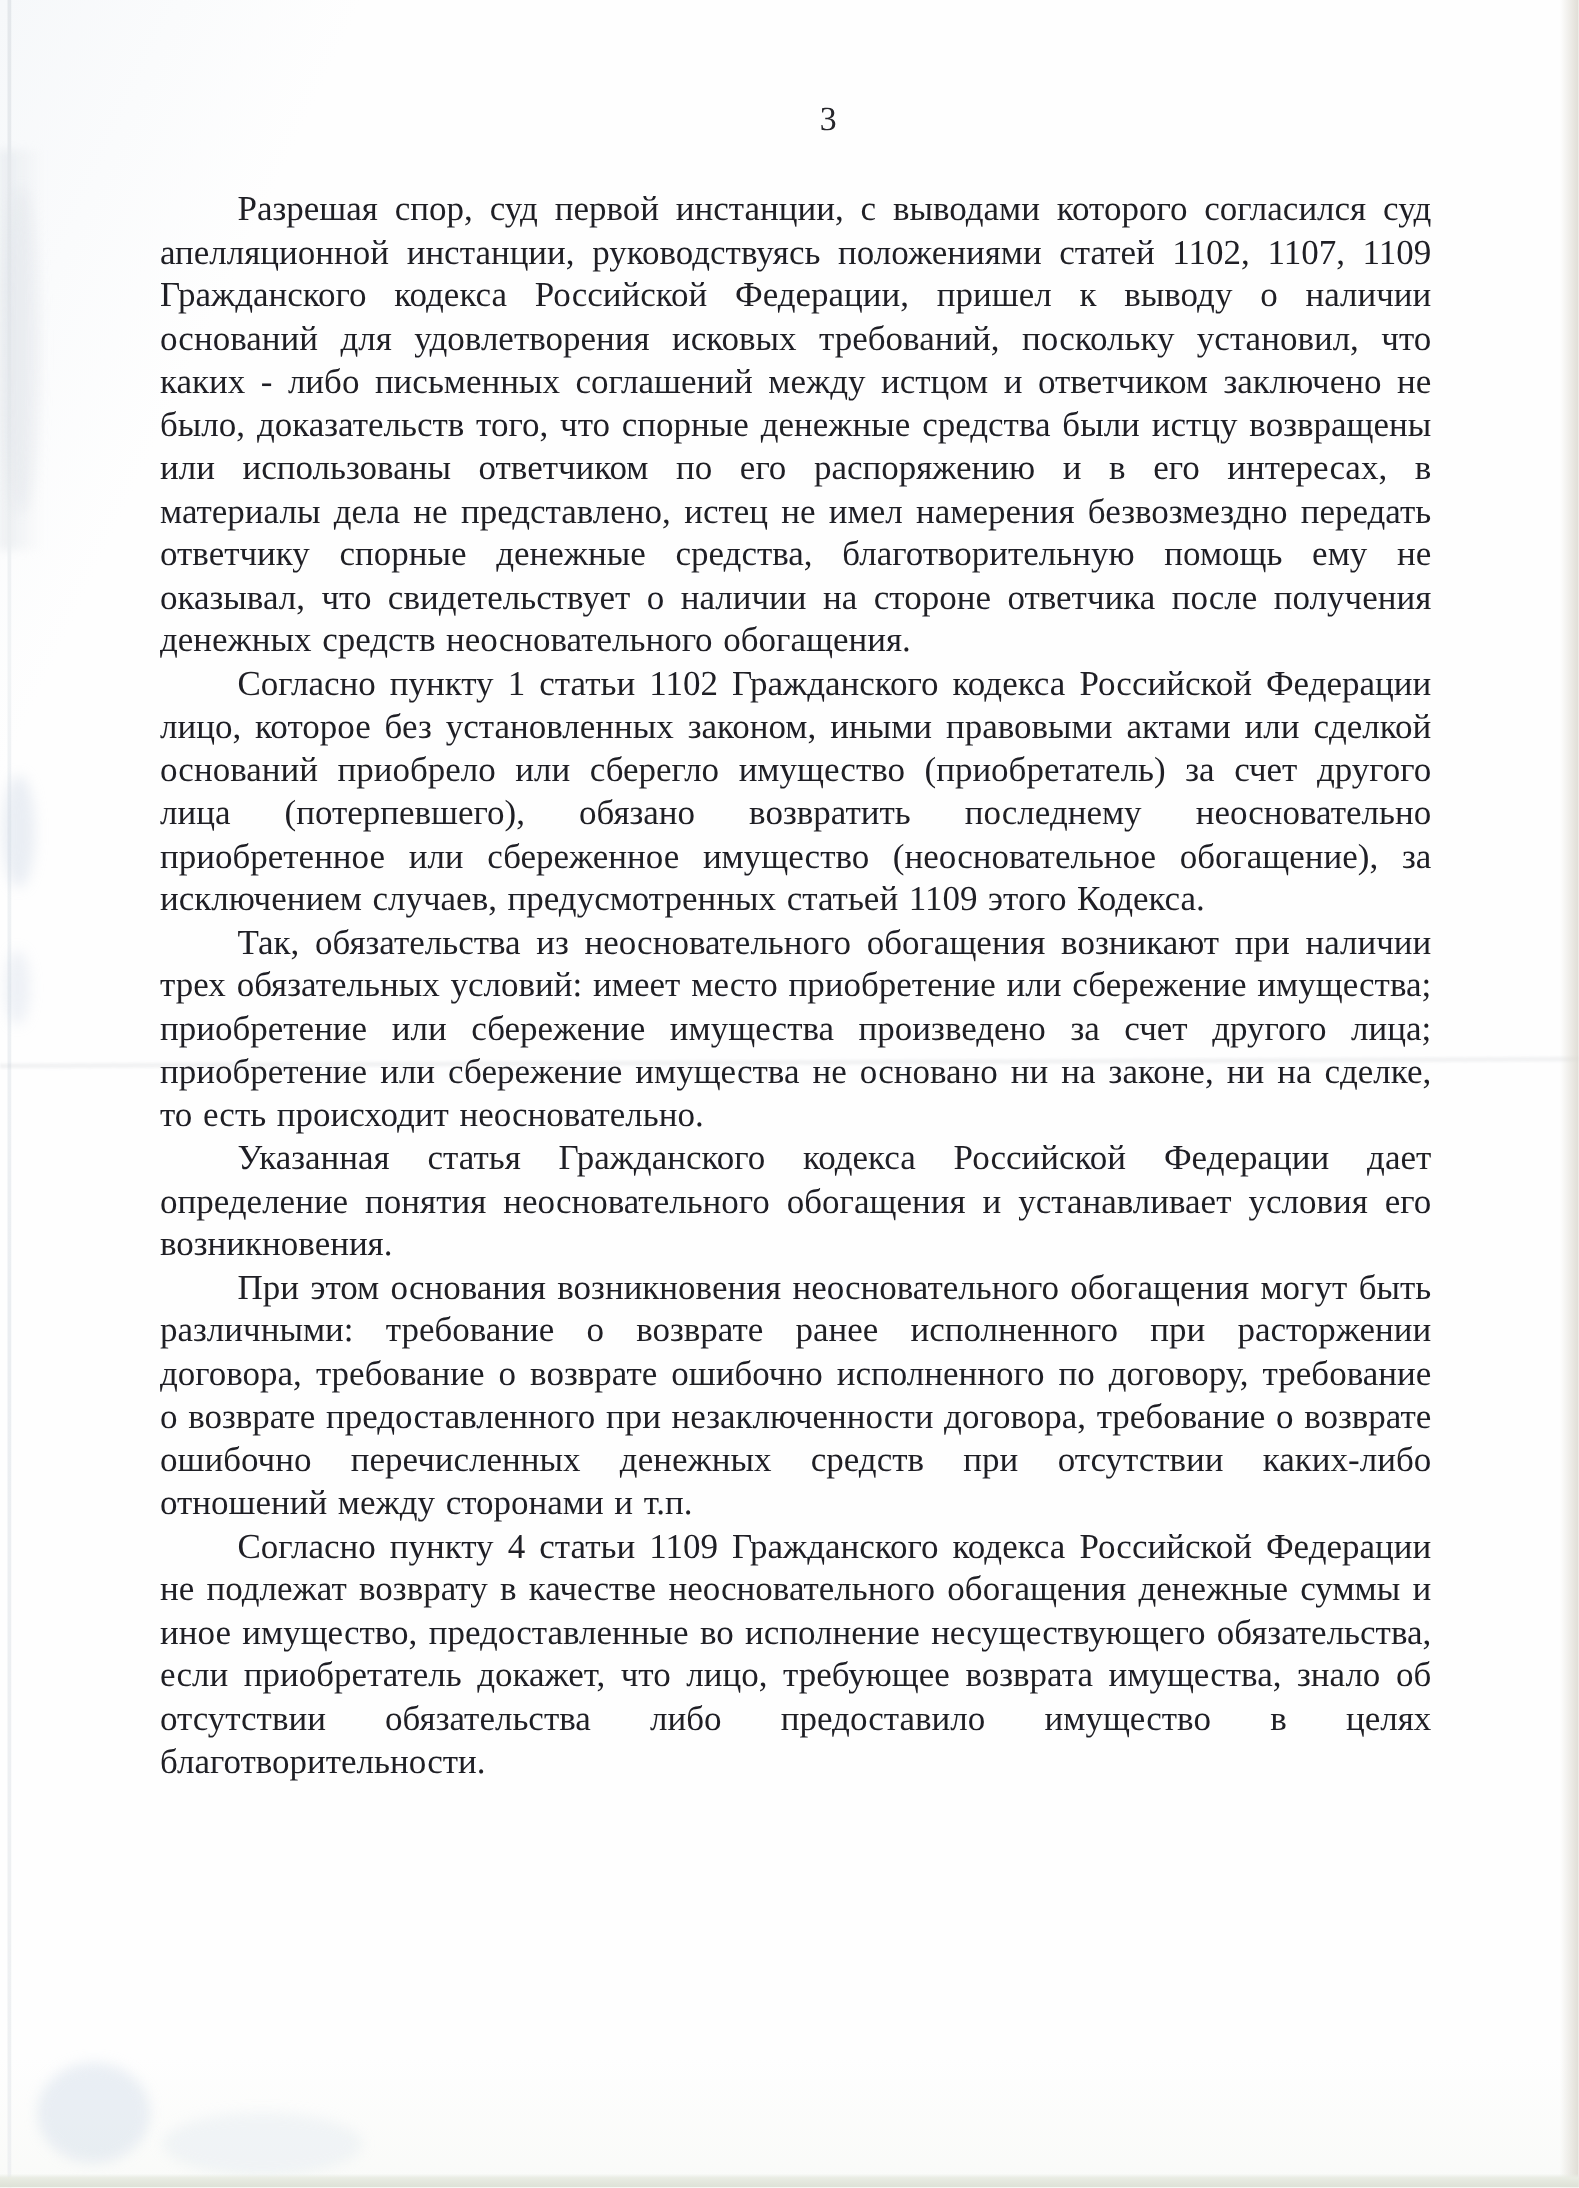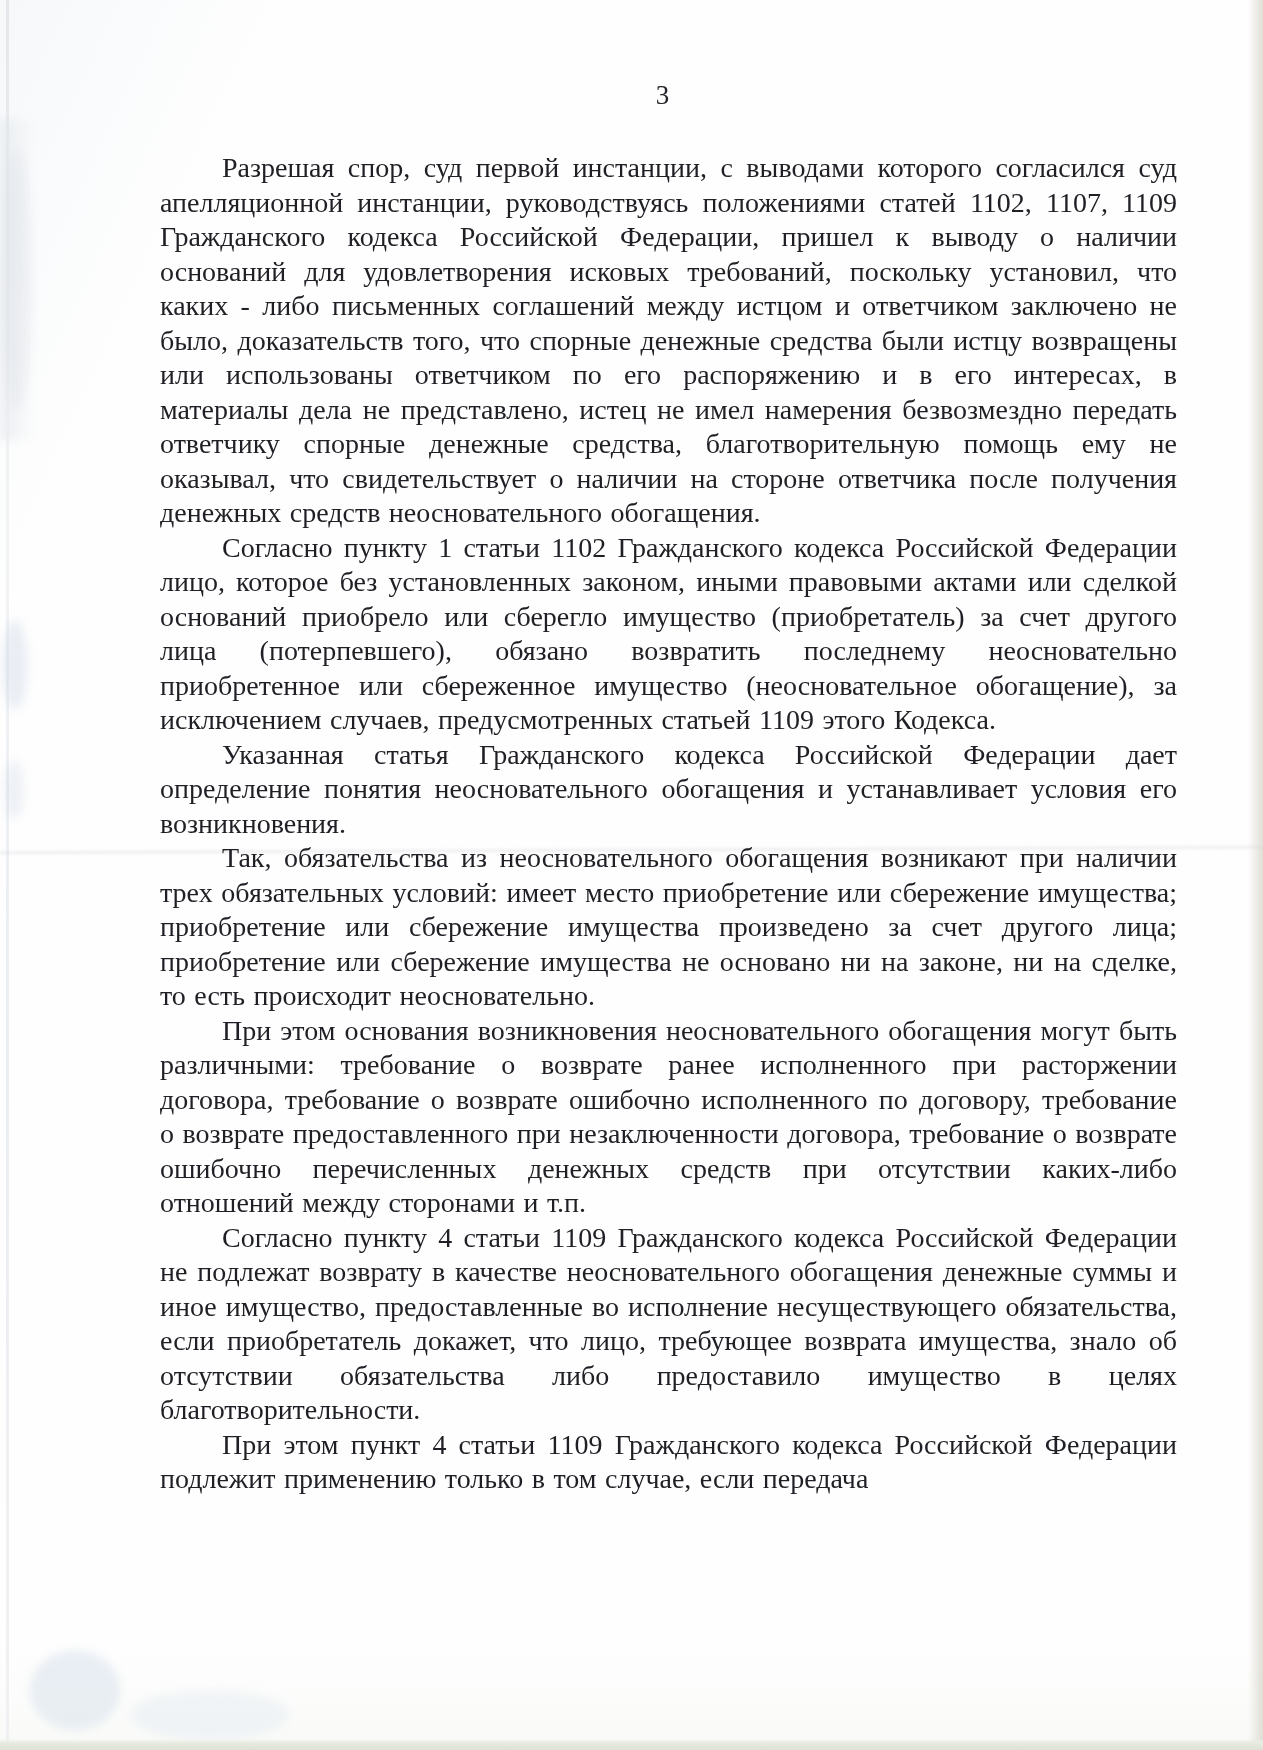--- a/index.html
+++ b/index.html
@@ -30,21 +30,21 @@
     left: 143px;
     width: 1040px;
     text-align: center;
     font-size: 27px;
     letter-spacing: 1px;
     color: #26262b;
   }
   .text-block {
     position: absolute;
     top: 151px;
-    left: 160px;
+    left: 128px;
     width: 1017px;
     font-size: 28px;
     line-height: 34.5px;
     text-align: justify;
     color: #1f1f25;
     word-spacing: 1.5px;
   }
   .text-block p {
     margin: 0;
     text-indent: 62px;
@@ -120,18 +120,17 @@
 <div class="smudge smudge-d"></div>
 <div class="crease"></div>
 <div class="edge-right-band"></div>
 <div class="edge-bottom-band"></div>
 
 <div class="page-number">3</div>
 
 <div class="text-block">
   <p>Разрешая спор, суд первой инстанции, с выводами которого согласился суд апелляционной инстанции, руководствуясь положениями статей 1102, 1107, 1109 Гражданского кодекса Российской Федерации, пришел к выводу о наличии оснований для удовлетворения исковых требований, поскольку установил, что каких - либо письменных соглашений между истцом и ответчиком заключено не было, доказательств того, что спорные денежные средства были истцу возвращены или использованы ответчиком по его распоряжению и в его интересах, в материалы дела не представлено, истец не имел намерения безвозмездно передать ответчику спорные денежные средства, благотворительную помощь ему не оказывал, что свидетельствует о наличии на стороне ответчика после получения денежных средств неосновательного обогащения.</p>
   <p>Согласно пункту 1 статьи 1102 Гражданского кодекса Российской Федерации лицо, которое без установленных законом, иными правовыми актами или сделкой оснований приобрело или сберегло имущество (приобретатель) за счет другого лица (потерпевшего), обязано возвратить последнему неосновательно приобретенное или сбереженное имущество (неосновательное обогащение), за исключением случаев, предусмотренных статьей 1109 этого Кодекса.</p>
+  <p>Так, обязательства из неосновательного обогащения возникают при наличии трех обязательных условий: имеет место приобретение или сбережение имущества; приобретение или сбережение имущества произведено за счет другого лица; приобретение или сбережение имущества не основано ни на законе, ни на сделке, то есть происходит неосновательно.</p>
   <p>Указанная статья Гражданского кодекса Российской Федерации дает определение понятия неосновательного обогащения и устанавливает условия его возникновения.</p>
-  <p>Так, обязательства из неосновательного обогащения возникают при наличии трех обязательных условий: имеет место приобретение или сбережение имущества; приобретение или сбережение имущества произведено за счет другого лица; приобретение или сбережение имущества не основано ни на законе, ни на сделке, то есть происходит неосновательно.</p>
   <p>При этом основания возникновения неосновательного обогащения могут быть различными: требование о возврате ранее исполненного при расторжении договора, требование о возврате ошибочно исполненного по договору, требование о возврате предоставленного при незаключенности договора, требование о возврате ошибочно перечисленных денежных средств при отсутствии каких-либо отношений между сторонами и т.п.</p>
   <p>Согласно пункту 4 статьи 1109 Гражданского кодекса Российской Федерации не подлежат возврату в качестве неосновательного обогащения денежные суммы и иное имущество, предоставленные во исполнение несуществующего обязательства, если приобретатель докажет, что лицо, требующее возврата имущества, знало об отсутствии обязательства либо предоставило имущество в целях благотворительности.</p>
-  <p>При этом пункт 4 статьи 1109 Гражданского кодекса Российской Федерации подлежит применению только в том случае, если передача</p>
 </div>
 
 </body></html>

